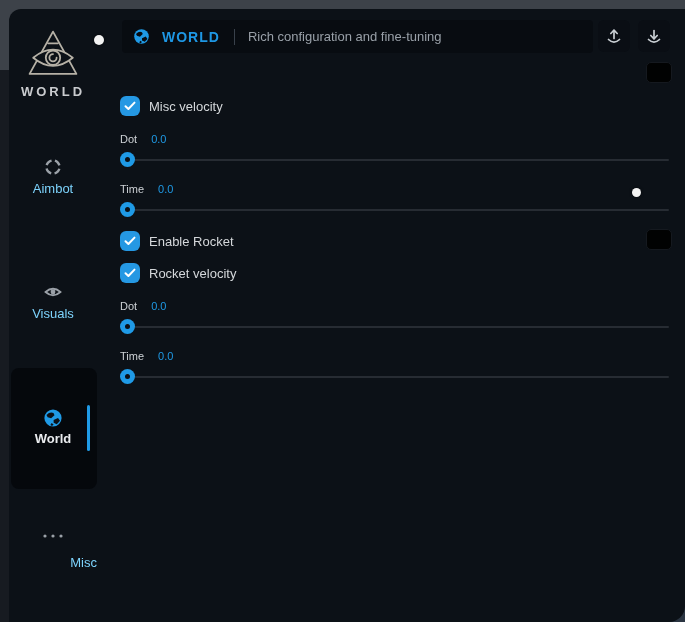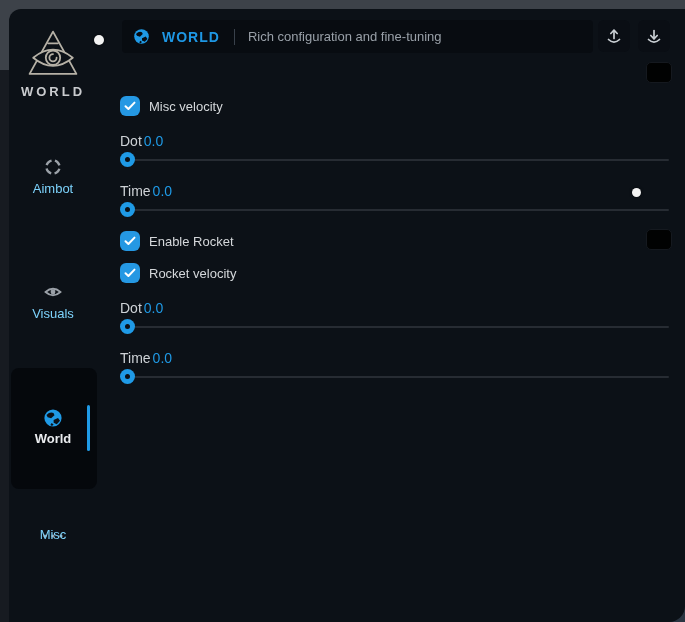--- a/index.html
+++ b/index.html
@@ -29,21 +29,21 @@
     position:absolute;left:2px;top:359px;width:86px;height:121px;
     background:#05080c;border-radius:8px;
   }
   #nav-world-icon{top:399px;}
   #nav-world-label{top:422px;color:#e9ebee;font-weight:bold;}
   #world-active-bar{
     position:absolute;left:78px;top:396px;width:3px;height:46px;
     background:#1f9ae6;border-radius:2px;
   }
   #nav-misc-icon{top:523px;}
-  #nav-misc-label{top:518px;}
+  #nav-misc-label{top:546px;text-align:right;}
   .nav-item{cursor:pointer;}
   
   #header-bar{
     position:absolute;left:113px;top:11px;width:471px;height:33px;
     background:#080c11;border-radius:4px;
     display:flex;align-items:center;
   }
   #header-globe{margin-left:11px;display:flex;}
   #header-title{margin-left:12px;font-size:14px;font-weight:bold;letter-spacing:1px;color:#1e97e4;}
   #header-divider{margin-left:14px;width:1px;height:16px;background:#39414b;}
@@ -58,21 +58,21 @@
   .cb-row{position:absolute;left:111px;height:20px;display:flex;align-items:center;}
   .checkbox{
     width:20px;height:20px;border-radius:6px;background:#2598e3;
     display:flex;align-items:center;justify-content:center;cursor:pointer;flex:none;
   }
   .cb-label{margin-left:9px;font-size:13px;color:#d5d8db;}
   .swatch{
     position:absolute;left:637px;width:26px;height:21px;border-radius:5px;
     border:1px solid #15191f;cursor:pointer;box-sizing:border-box;
   }
-  .slider-label{position:absolute;left:111px;font-size:14px;color:#ced2d6;height:15px;display:flex;gap:2px;}
+  .slider-label{position:absolute;left:111px;font-size:11px;color:#ced2d6;height:15px;display:flex;gap:14px;}
   .slider-label .val{color:#1f9ae6;}
   .track{
     position:absolute;left:111px;width:549px;height:2px;background:#272c33;border-radius:1px;cursor:pointer;
   }
   .thumb{
     position:absolute;left:0;top:-7px;width:15px;height:15px;border-radius:50%;
     background:#1f9ae6;cursor:pointer;
   }
   .thumb::after{
     content:"";position:absolute;left:5px;top:5px;width:5px;height:5px;border-radius:50%;background:#0b0f14;

